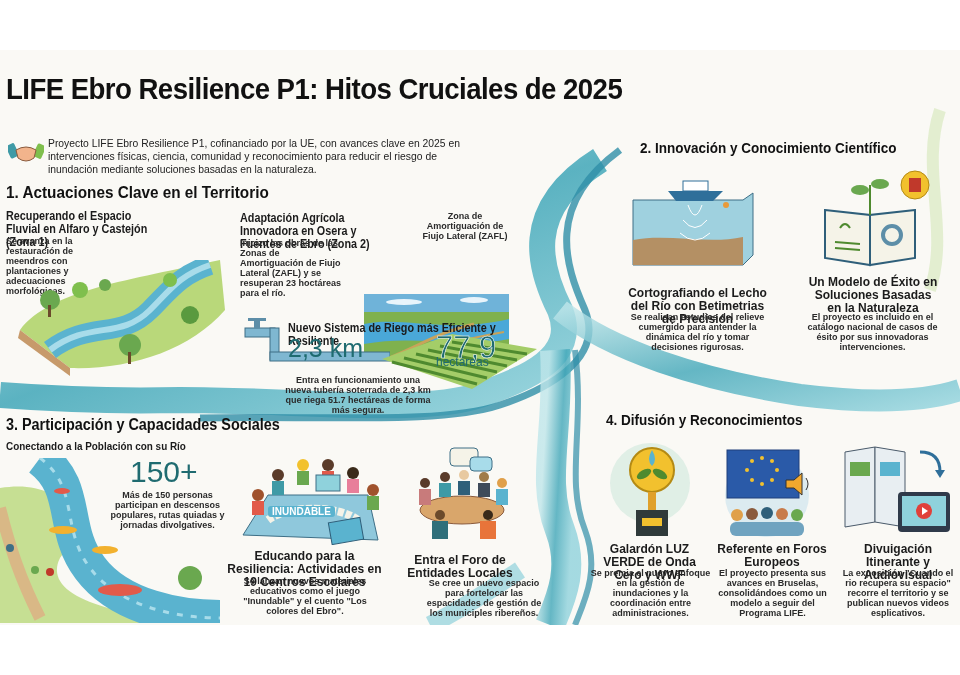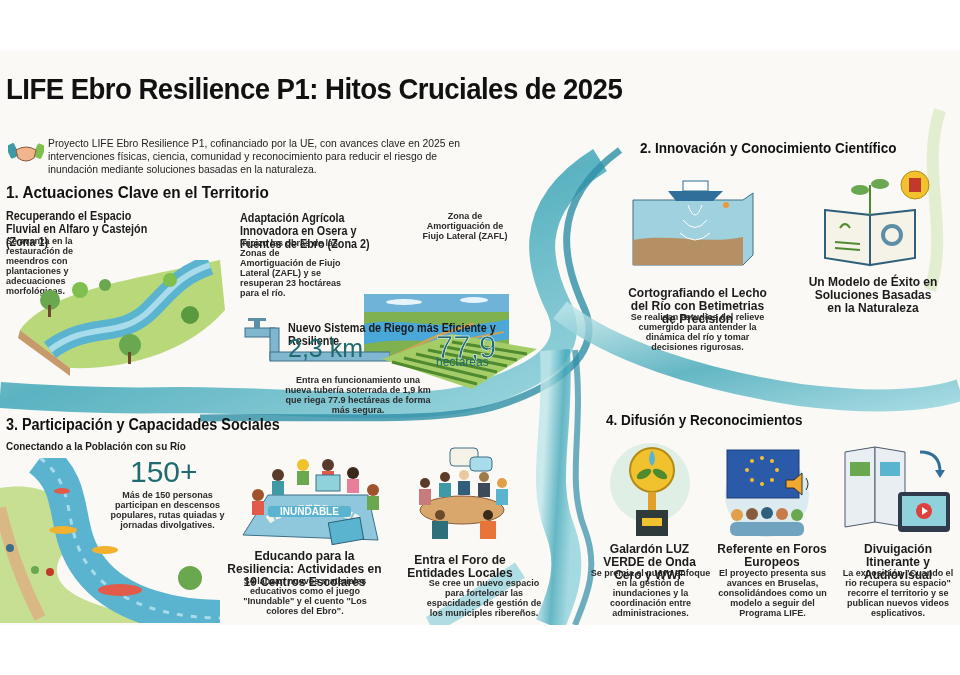--- a/index.html
+++ b/index.html
@@ -101,21 +101,21 @@
   <div class="abs big-teal" style="left:288px;top:284px;font-size:25px">2,3 km</div>
 
   <div class="abs" style="left:382px;top:284px">
     <svg width="155" height="55" viewBox="0 0 155 55">
       <path d="M0 25 L 70 0 L 155 15 L 90 55 Z" fill="#a4cd68"></path>
       <path d="M10 28 L 95 50 M 22 24 L 105 44 M 34 20 L 115 38 M 46 16 L 125 32 M 58 12 L 135 26 M 70 8 L 145 20" stroke="#4f8a2f" stroke-width="3"></path>
     </svg>
   </div>
   <div class="abs big-teal" style="left:436px;top:280px;font-size:31px;-webkit-text-stroke:0.5px #fff">77,9</div>
   <div class="abs big-teal" style="left:436px;top:305px;font-size:12px">hectáreas</div>
-  <div class="abs pc" style="left:283px;top:325px;width:150px">Entra en funcionamiento una nueva tubería soterrada de 1,9 km que riega 77.9 hectáreas de forma más segura.</div>
+  <div class="abs pc" style="left:283px;top:325px;width:150px">Entra en funcionamiento una nueva tubería soterrada de 2,3 km que riega 51.7 hectáreas de forma más segura.</div>
 
   <div class="abs h2" style="left:640px;top:89px;font-size:15px">2. Innovación y Conocimiento Científico</div>
 
   <div class="abs" style="left:628px;top:115px">
     <svg width="130" height="110" viewBox="0 0 130 110">
       <path d="M5 35 L 115 35 L 125 28 L 125 90 L 115 100 L 5 100 Z" fill="#9fd1df" stroke="#3e6f86"></path>
       <path d="M5 75 C 40 68, 80 80, 115 72 L 115 100 L 5 100 Z" fill="#b49064"></path>
       <path d="M40 26 L 95 26 L 85 36 L 48 36 Z" fill="#2f6f9a"></path>
       <rect x="55" y="16" width="25" height="10" fill="#ffffff" stroke="#2f6f9a"></rect>
       <path d="M60 40 Q 67 60 74 40" stroke="#ffffff" fill="none"></path>
@@ -133,20 +133,21 @@
       <ellipse cx="60" cy="14" rx="9" ry="5" fill="#6aa84f"></ellipse>
       <circle cx="72" cy="65" r="9" fill="none" stroke="#5d8ea8" stroke-width="4"></circle>
       <path d="M20 58 Q 25 50 30 58 M 15 72 L 40 74 M 15 78 L 40 80" stroke="#4f8a2f" stroke-width="2" fill="none"></path>
       <circle cx="95" cy="15" r="14" fill="#f2c12e" stroke="#b48a14"></circle>
       <rect x="89" y="8" width="12" height="14" fill="#c0392b"></rect>
     </svg>
   </div>
   <div class="abs h3c" style="left:625px;top:237px;width:145px">Cortografiando el Lecho del Río con Betimetrias de Precisión</div>
   <div class="abs pc" style="left:630px;top:262px;width:135px">Se realisan estudios del relieve cumergido para antender la dinámica del río y tomar decisiones rigurosas.</div>
   <div class="abs h3c" style="left:808px;top:226px;width:130px">Un Modelo de Éxito en Soluciones Basadas en la Naturaleza</div>
+  <div class="abs pc" style="left:805px;top:262px;width:135px">El proyecto es incluido en el catálogo nacional de casos de ésito por sus innovadoras intervenciones.</div>
 
   <div class="abs h2" style="left:6px;top:366px;font-size:16px">3. Participación y Capacidades Sociales</div>
   <div class="abs h3" style="left:6px;top:390px;font-size:11px">Conectando a la Población con su Río</div>
 
   <div class="abs" style="left:0;top:408px">
     <svg width="220" height="165" viewBox="0 0 220 165">
       <path d="M0 0 L 220 0 L 220 165 L 0 165 Z" fill="#faf9f5"></path>
       <path d="M0 30 C 60 20, 90 60, 60 100 C 40 140, 120 160, 220 165 L 0 165 Z" fill="#b9d87a" opacity="0.8"></path>
       <path d="M40 0 C 80 30, 60 70, 90 110 C 120 150, 180 160, 220 160" stroke="#5ab3cf" stroke-width="36" fill="none"></path>
       <path d="M40 0 C 80 30, 60 70, 90 110 C 120 150, 180 160, 220 160" stroke="#a8dcea" stroke-width="3" fill="none" stroke-dasharray="6 8"></path>
@@ -177,21 +178,21 @@
       <circle cx="100" cy="10" r="6" fill="#5a3b2a"></circle>
         <rect x="94" y="16" width="12" height="14" fill="#e25a4a"></rect>
       <circle cx="125" cy="18" r="6" fill="#3a2a1a"></circle>
         <rect x="119" y="24" width="12" height="14" fill="#e87e9a"></rect>
       <circle cx="145" cy="35" r="6" fill="#a0522d"></circle>
         <rect x="139" y="41" width="12" height="14" fill="#6aa84f"></rect>
       <rect x="88" y="20" width="24" height="16" fill="#8fd2dc" stroke="#3e6f86"></rect>
       <rect x="102" y="65" width="32" height="22" fill="#5ab3cf" stroke="#2f5f7a" transform="rotate(-10 118 76)"></rect>
     </svg>
   </div>
-  <div class="abs" style="left:268px;top:456px;font-size:10px;font-weight:bold;color:#ffffff;background:#5ab3cf;padding:0 12px;border-radius:3px">INUNDABLE</div>
+  <div class="abs" style="left:268px;top:456px;font-size:10px;font-weight:bold;color:#ffffff;background:#5ab3cf;padding:0 4px;border-radius:3px">INUNDABLE</div>
   <div class="abs h3c" style="left:222px;top:500px;width:165px">Educando para la Resiliencia: Actividades en 19 Centros Escolares</div>
   <div class="abs pc" style="left:235px;top:526px;width:140px">Se lanzan nuevos materiales educativos como el juego "Inundable" y el cuento "Los colores del Ebro".</div>
 
   <div class="abs" style="left:400px;top:395px">
     <svg width="125" height="100" viewBox="0 0 125 100">
       <rect x="50" y="3" width="28" height="18" rx="4" fill="#f5f3e8" stroke="#3e6f86"></rect>
       <rect x="70" y="12" width="22" height="14" rx="4" fill="#a8dcea" stroke="#3e6f86"></rect>
       <ellipse cx="62" cy="65" rx="42" ry="14" fill="#d9a66b" stroke="#8a5a3c"></ellipse>
       <circle cx="25" cy="38" r="5" fill="#5a3b2a"></circle>
         <rect x="19" y="44" width="12" height="16" fill="#c87b7b"></rect>

